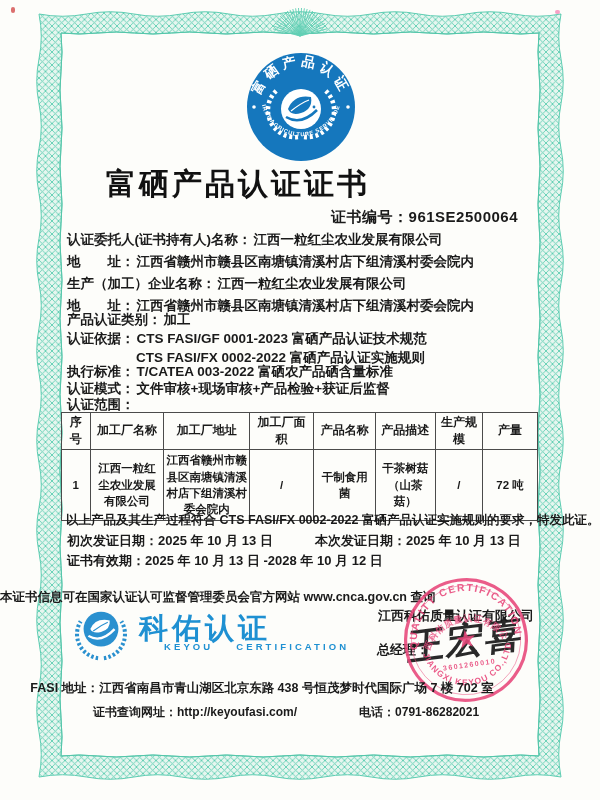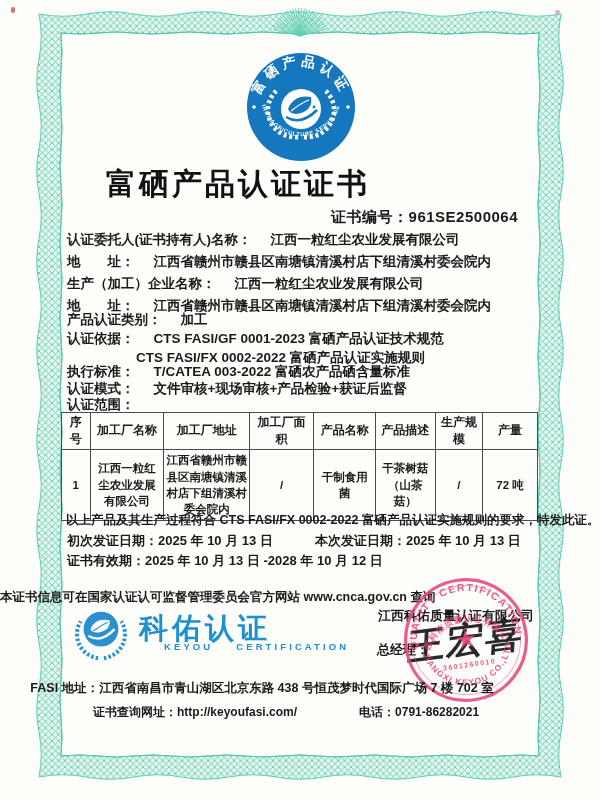--- a/index.html
+++ b/index.html
@@ -22,21 +22,21 @@
   }
   .certno{
     top:208px;right:82px;font-size:15px;font-weight:700;letter-spacing:.5px;
   }
   
   .fields{left:67px;width:478px;font-size:13.5px;font-weight:700;}
   #fields-a{top:229px;line-height:22px;}
   #fields-b{top:310px;line-height:19px;}
   #fields-c{top:364px;line-height:16.5px;}
   .fline{white-space:nowrap;}
-  .fline .lbl{margin-right:19px;}
+  .fline .lbl{margin-right:2px;}
   .fline.indent{padding-left:69px;}
   
   table.scope{
     position:absolute;left:61px;top:412px;width:477px;
     border-collapse:collapse;table-layout:fixed;
   }
   table.scope th,table.scope td{
     border:1px solid #4b4b4b;font-weight:700;color:#1a1a1a;
     text-align:center;vertical-align:middle;padding:1px 2px;
     font-size:11.5px;line-height:1.4;white-space:pre-line;word-break:break-all;

